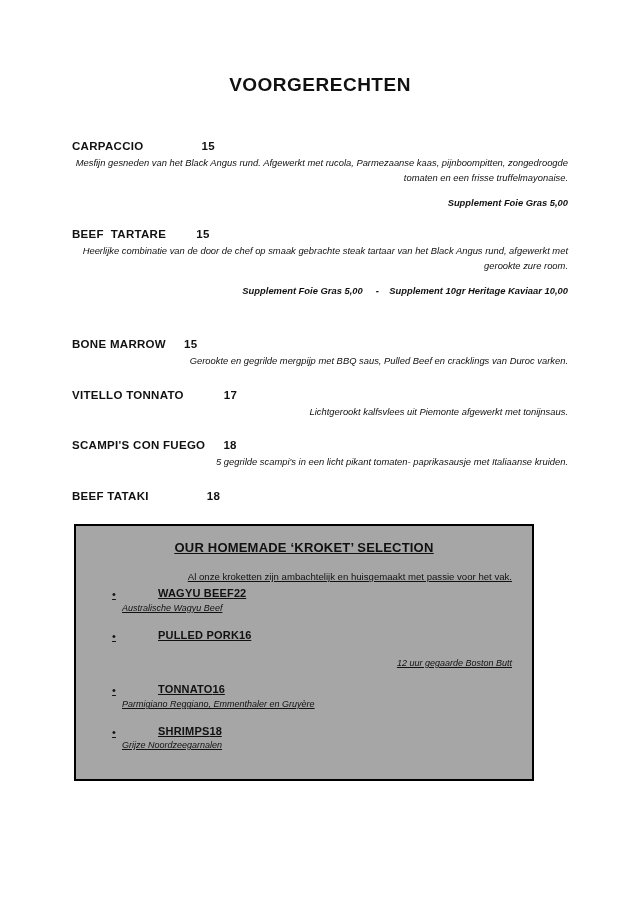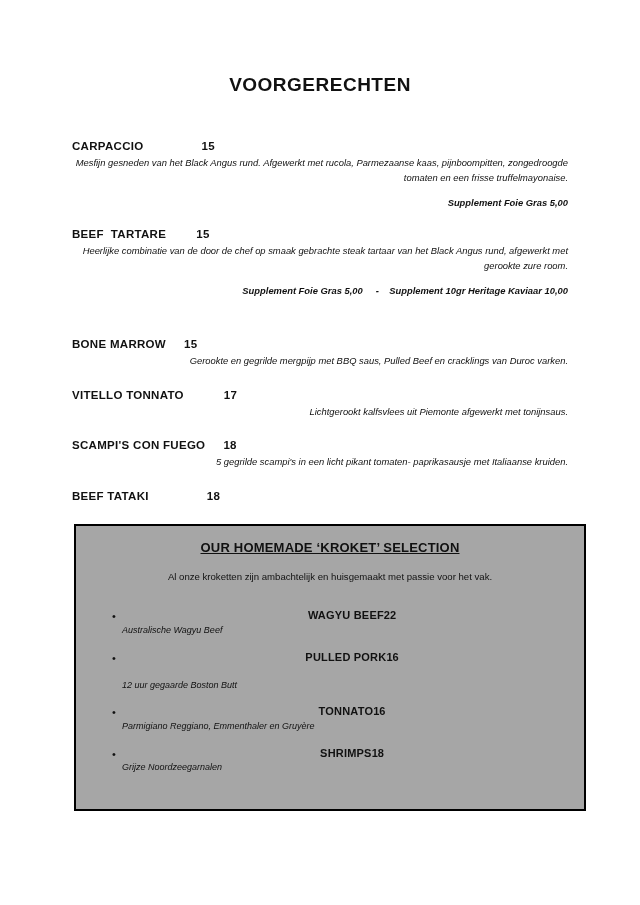--- a/index.html
+++ b/index.html
@@ -66,57 +66,58 @@
     white-space: pre;
   }
   .gap-5 { margin-bottom: 42px; }
 
   
   .kroket-box {
     margin-top: 22px;
     background: #a6a6a6;
     border: 2.5px solid #000000;
     box-sizing: border-box;
-    padding: 14px 20px 22px 20px;
-    width: 512px;
+    padding: 14px 20px 14px 20px;
+    width: 460px;
     margin-left: 2px;
+    text-decoration: underline;
   }
   .kroket-title {
     text-align: center;
     font-weight: bold;
     font-size: 13px;
     text-decoration: underline;
     margin-bottom: 16px;
     letter-spacing: 0.2px;
   }
   .kroket-sub {
-    text-align: center;
+    text-align: right;
     font-size: 9.6px;
-    margin-bottom: 27px;
+    margin-bottom: 5px;
   }
   .kroket-item {
     display: flex;
     align-items: flex-start;
     margin-bottom: 14px;
   }
   .bullet {
     width: 26px;
     flex: 0 0 26px;
     text-align: center;
     font-size: 11px;
     line-height: 1.3;
     padding-left: 10px;
     box-sizing: border-box;
   }
   .kroket-body {
     flex: 1 1 auto;
   }
   .kroket-row {
     display: flex;
-    justify-content: center;
+    justify-content: flex-start;
     align-items: baseline;
     margin-left: 36px;
   }
   .kroket-name {
     font-weight: bold;
     font-size: 11px;
     letter-spacing: 0.2px;
   }
   .kroket-price {
     font-weight: bold;
@@ -124,20 +125,21 @@
     padding-right: 18px;
   }
   .kroket-desc {
     font-style: italic;
     font-size: 9px;
     margin-top: 3px;
     line-height: 1.4;
   }
   .kroket-desc.spaced {
     margin-top: 16px;
+    text-align: right;
   }
   .kroket-item.last .kroket-desc {
     margin-top: 2px;
   }
 </style>
 </head>
 <body>
 
 <div class="page">
 

